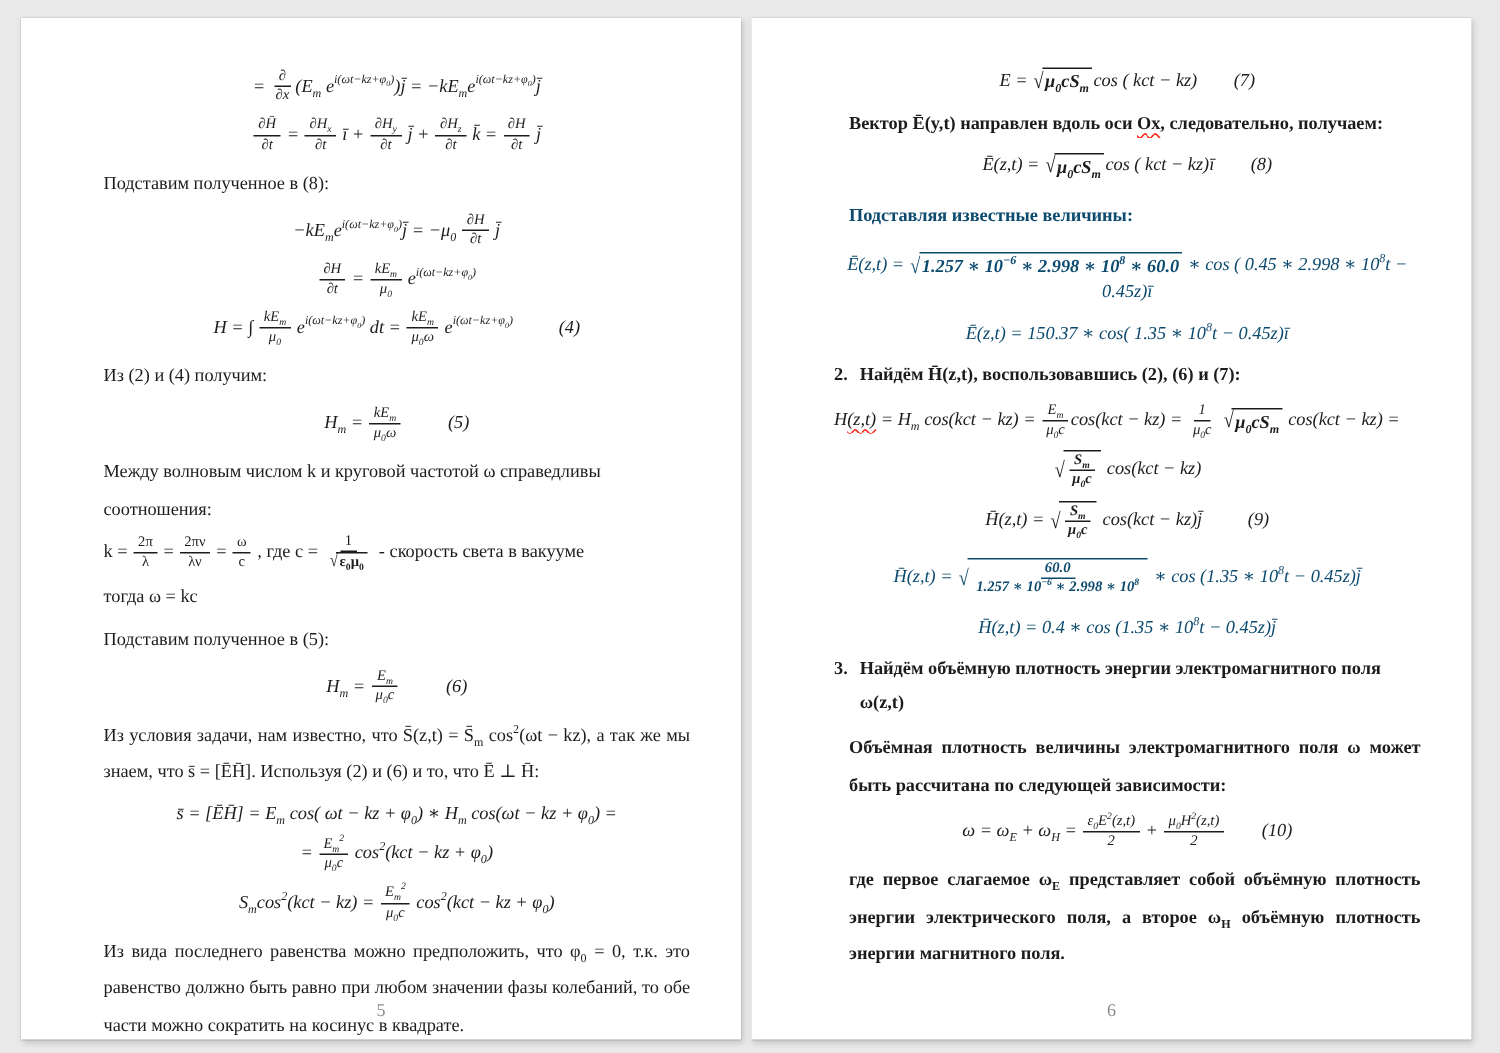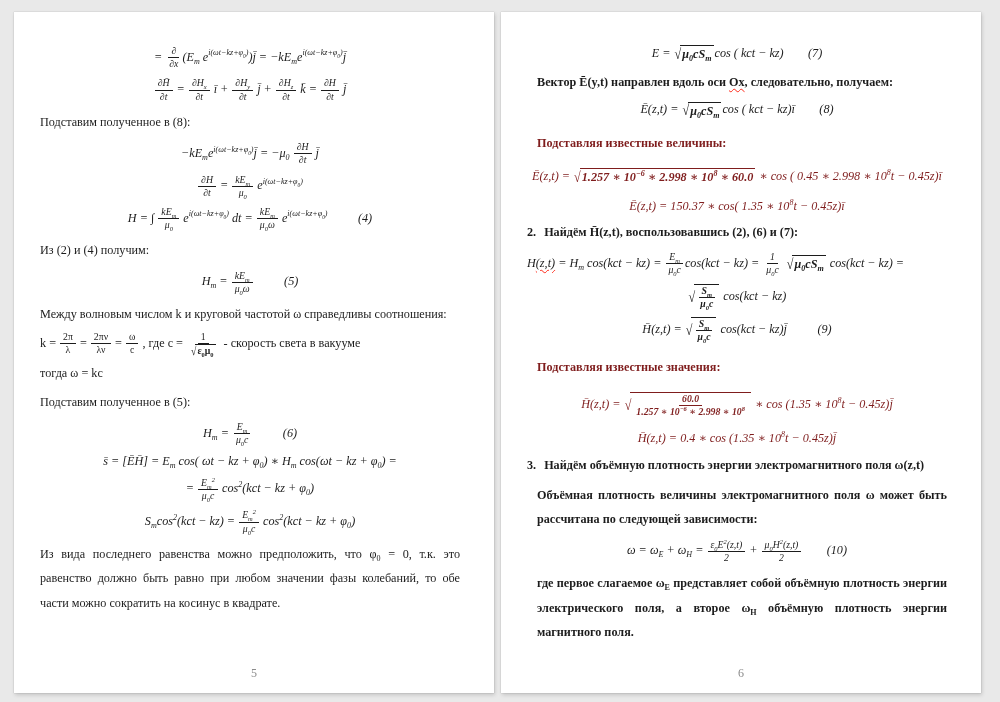--- a/index.html
+++ b/index.html
@@ -9,28 +9,28 @@
     font-family:"Liberation Serif","DejaVu Serif",serif;
   }
   .canvas{position:absolute;inset:0;}
   .page{
     position:absolute;top:12px;width:480px;height:681px;background:#ffffff;
     box-shadow:0 0 1px rgba(0,0,0,.25),1px 2px 4px rgba(0,0,0,.16);
     overflow:hidden;
   }
   #page5{left:14px}
   #page6{left:501px}
-  .content{padding:26px 34px 0 26px;font-size:12.2px;color:#1c1c1c;}
+  .content{padding:26px 34px 0 55px;font-size:12.2px;color:#1c1c1c;}
   .blk{margin:4px 0;}
   .paragraph{line-height:2.0;text-align:left;}
   .a-justify{text-align:justify;}
   #page6 .paragraph{margin-left:10px;font-weight:bold;}
   .formula{text-align:center;font-style:italic;line-height:1.35;margin:7px 0;}
   .formula.a-left{text-align:left;}
-  .red{color:#7f1d1d;margin-top:12px;}
+  .red{color:#0c4a6e;margin-top:12px;}
   .list-heading{font-weight:bold;display:flex;gap:8px;line-height:1.9;margin:6px 0;}
   .list-heading .mk{flex:0 0 auto;}
   
   .fr{display:inline-flex;flex-direction:column;align-items:center;
       vertical-align:middle;font-size:.8em;line-height:1.25;text-align:center;margin:0 1px;}
   .nu{border-bottom:1px solid currentColor;padding:0 3px;}
   .de{padding:0 3px;}
   .sq{display:inline-flex;align-items:center;vertical-align:middle;margin:0 1px;}
   .rad{font-style:normal;transform:scaleY(1.2);margin-right:-1px;}
   .vinc{border-top:1px solid currentColor;padding:0 2px;font-weight:bold;}
@@ -106,20 +106,21 @@
                   <span class="rad">√</span>
                   <span class="vinc">ε<sub>0</sub>μ<sub>0</sub></span>
                 </span></span>
             </span> - скорость света в вакууме</span></div>
         <div class="blk paragraph"><span class="ct">тогда ω = kc</span></div>
         <div class="blk paragraph"><span class="ct">Подставим полученное в (5):</span></div>
         <div class="blk formula"><span class="ct">H<sub>m</sub> = <span class="fr">
               <span class="nu">E<sub>m</sub></span>
               <span class="de">μ<sub>0</sub>c</span>
             </span>   (6)</span></div>
+        <div class="blk paragraph a-justify"><span class="ct">Из условия задачи, нам известно, что S̄(z,t) = S̄<sub>m</sub> cos<sup>2</sup>(ωt − kz), а так же мы знаем, что s̄ = [ĒH̄]. Используя (2) и (6) и то, что Ē ⊥ H̄:</span></div>
         <div class="blk formula"><span class="ct">s̄ = [ĒH̄] =  E<sub>m</sub> cos( ωt − kz + φ<sub>0</sub>) ∗ H<sub>m</sub> cos(ωt − kz + φ<sub>0</sub>) =</span></div>
         <div class="blk formula"><span class="ct">= <span class="fr">
               <span class="nu">E<sub>m</sub><sup>2</sup></span>
               <span class="de">μ<sub>0</sub>c</span>
             </span> cos<sup>2</sup>(kct − kz + φ<sub>0</sub>)</span></div>
         <div class="blk formula"><span class="ct">S<sub>m</sub>cos<sup>2</sup>(kct − kz) = <span class="fr">
               <span class="nu">E<sub>m</sub><sup>2</sup></span>
               <span class="de">μ<sub>0</sub>c</span>
             </span> cos<sup>2</sup>(kct − kz + φ<sub>0</sub>)</span></div>
         <div class="blk paragraph a-justify"><span class="ct">Из вида последнего равенства можно предположить, что φ<sub>0</sub> = 0, т.к. это равенство должно быть равно при любом значении фазы колебаний, то обе части можно сократить на косинус в квадрате.</span></div>
@@ -164,21 +165,20 @@
                   <span class="de">μ<sub>0</sub>c</span>
                 </span></span>
             </span> cos(kct − kz)</span></div>
         <div class="blk formula"><span class="ct">H̄(z,t) = <span class="sq">
               <span class="rad">√</span>
               <span class="vinc"><span class="fr">
                   <span class="nu">S<sub>m</sub></span>
                   <span class="de">μ<sub>0</sub>c</span>
                 </span></span>
             </span> cos(kct − kz)j̄   (9)</span></div>
-        <div class="blk paragraph red"><span class="ct">Подставляя известные значения:</span></div>
         <div class="blk formula red"><span class="ct">H̄(z,t) = <span class="sq">
               <span class="rad">√</span>
               <span class="vinc"><span class="fr">
                   <span class="nu">60.0</span>
                   <span class="de">1.257 ∗ 10<sup>−6</sup> ∗ 2.998 ∗ 10<sup>8</sup></span>
                 </span></span>
             </span> ∗ cos (1.35 ∗ 10<sup>8</sup>t − 0.45z)j̄</span></div>
         <div class="blk formula red"><span class="ct">H̄(z,t) =  0.4 ∗ cos (1.35 ∗ 10<sup>8</sup>t − 0.45z)j̄</span></div>
         <div class="blk list-heading">
           <span class="mk">3.</span>

